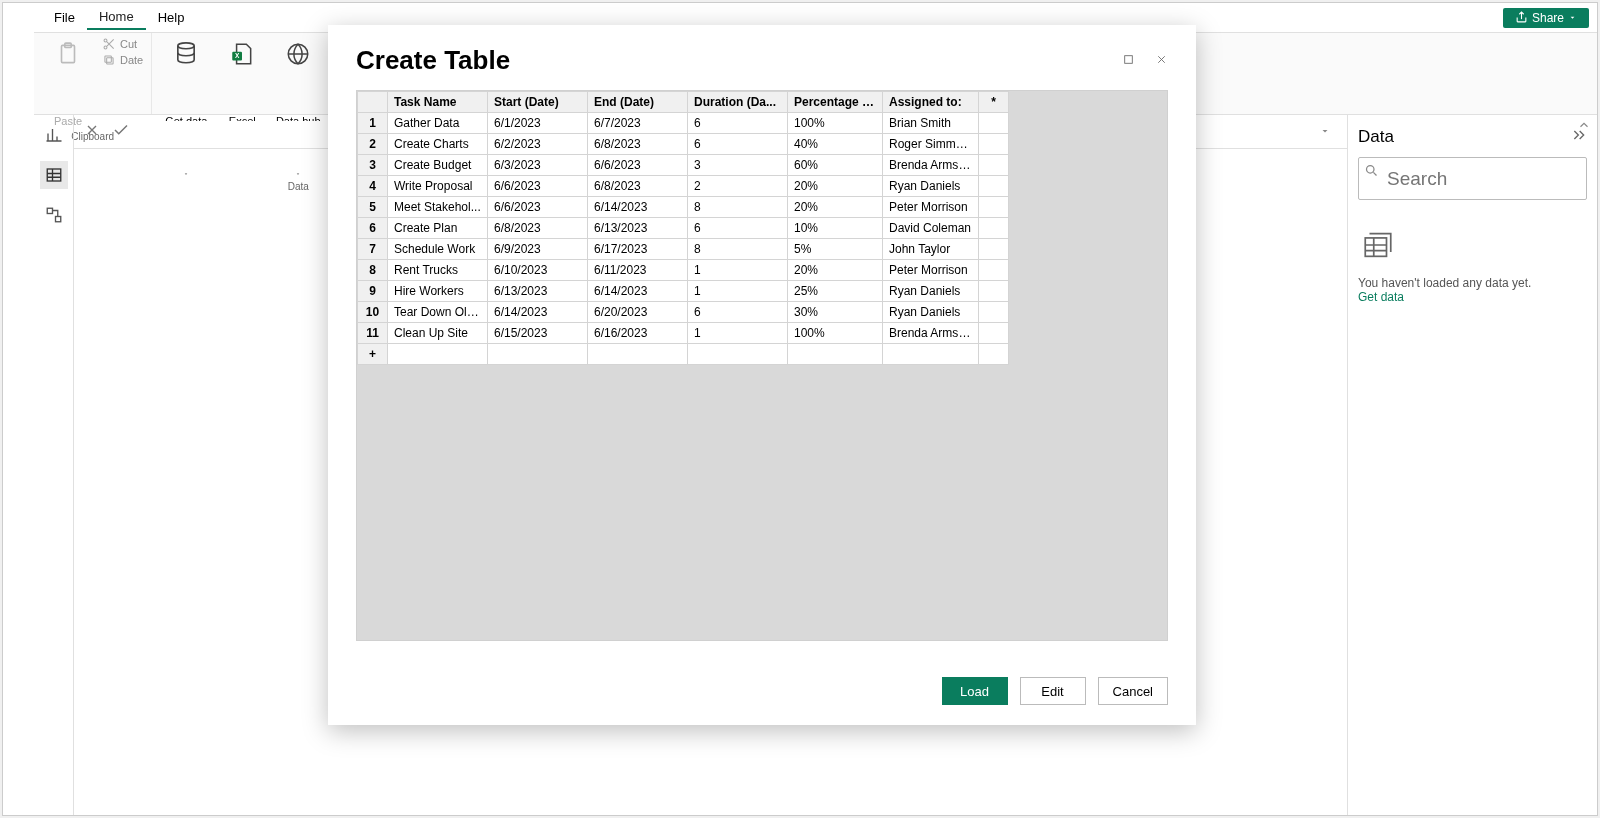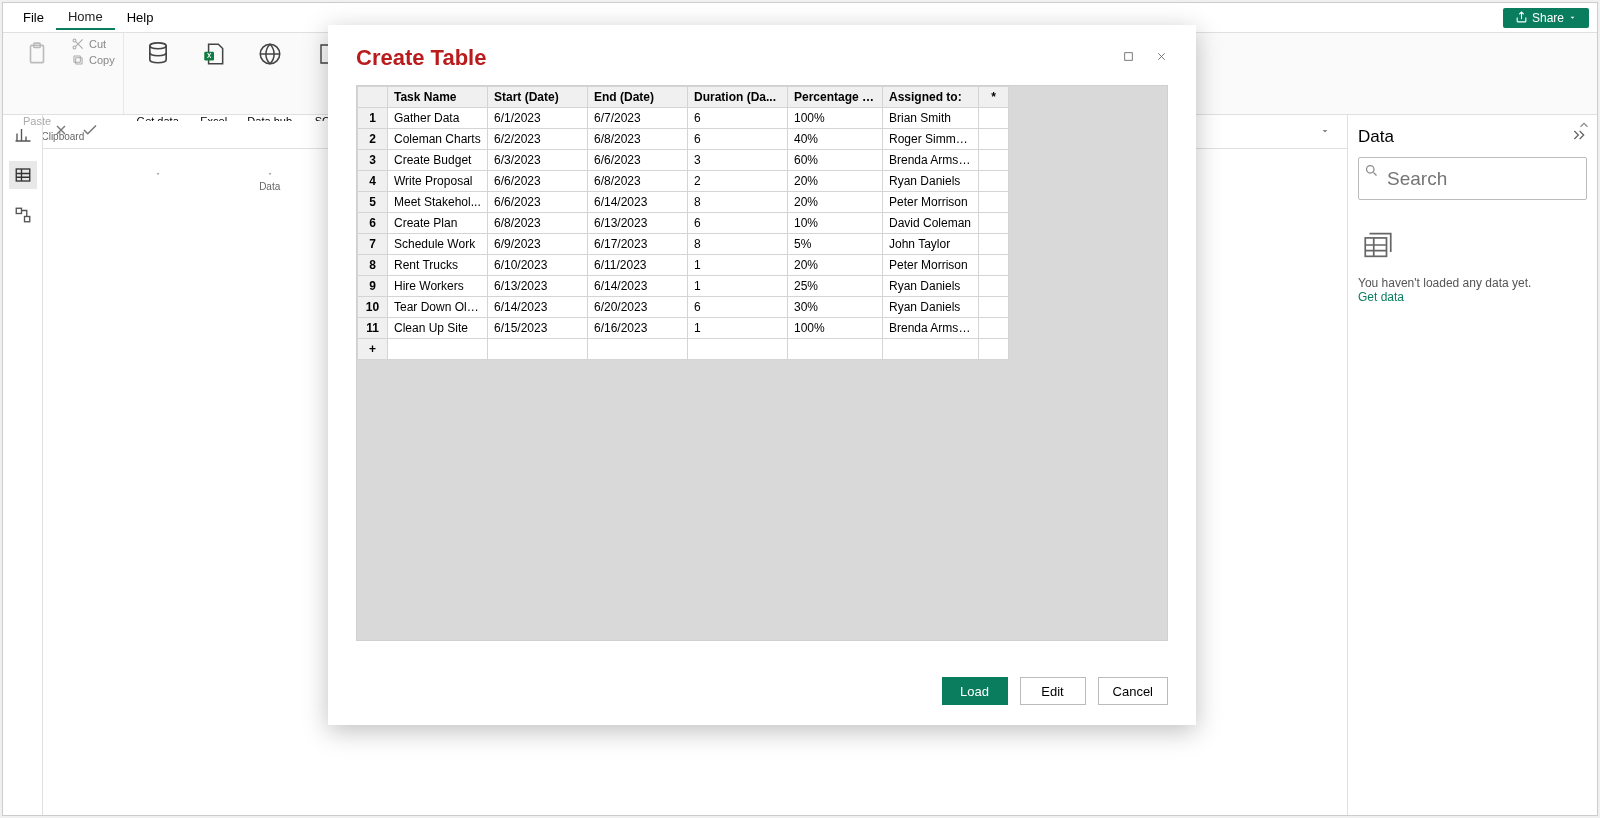--- a/index.html
+++ b/index.html
@@ -1,18 +1,18 @@
 <!DOCTYPE html>
 <html><head>
 <meta charset="utf-8">
 <style>
 * { box-sizing: border-box; margin: 0; padding: 0; font-family: "Segoe UI", Arial, sans-serif; }
 body { background: #f0f0f0; width: 1600px; height: 818px; overflow: hidden; position: relative; }
 
-.app { position: absolute; top: 2px; left: 2px; right: 2px; bottom: 2px; background: #fff; border: 1px solid #ccc; display: flex; flex-direction: column; }
+.app { position: absolute; top: 2px; left: 2px; right: 2px; bottom: 2px; background: #fff; border: 1px solid #ccc; display: flex; flex-direction: column; padding-left: 31px; }
 
 .menubar { display: flex; align-items: center; height: 30px; border-bottom: 1px solid #e0e0e0; padding: 0 8px; }
 .menu-item { padding: 4px 12px; font-size: 13px; cursor: pointer; }
 .menu-item.active { border-bottom: 2px solid #0a7d5e; color: #222; font-weight: 500; }
 .menu-spacer { flex: 1; }
 .share-btn { background: #0a7d5e; color: #fff; padding: 3px 12px; border-radius: 2px; font-size: 12px; display: flex; align-items: center; gap: 4px; cursor: pointer; }
 
 .ribbon { display: flex; height: 82px; border-bottom: 1px solid #e0e0e0; background: #fafafa; }
 .ribbon-group { display: flex; flex-direction: column; align-items: center; padding: 4px 8px; border-right: 1px solid #e8e8e8; }
 .ribbon-group-body { flex: 1; display: flex; align-items: flex-start; gap: 4px; }
@@ -42,21 +42,21 @@
 .data-search .sic { position: absolute; left: 6px; top: 6px; color: #888; }
 .data-empty { flex: 1; display: flex; flex-direction: column; align-items: flex-start; justify-content: flex-start; padding-top: 28px; text-align: center; color: #555; }
 .data-empty .big-ic { color: #666; margin-bottom: 10px; }
 .data-empty .msg { font-size: 12px; }
 .data-empty .link { color: #0a7d5e; font-size: 12px; cursor: pointer; }
 
 
 .modal-backdrop { position: absolute; inset: 0; display: flex; align-items: flex-start; justify-content: center; }
 .modal { position: absolute; top: 25px; left: 328px; width: 868px; height: 700px; background: #fff; box-shadow: 0 6px 24px rgba(0,0,0,0.25); display: flex; flex-direction: column; padding: 20px 28px; }
 .modal-head { display: flex; align-items: center; }
-.modal-title { font-size: 22px; font-weight: 600; color: #b91c1c; flex: 1; }
+.modal-title { font-size: 26px; font-weight: 600; color: #000000; flex: 1; }
 .modal-winbtns { display: flex; gap: 20px; color: #666; }
 .modal-winbtns span { cursor: pointer; }
 
 .grid-wrap { margin-top: 14px; flex: 1; background: #d9d9d9; border: 1px solid #d0d0d0; overflow: hidden; display: flex; flex-direction: column; }
 .grid-scroll { overflow: auto; background: #d9d9d9; }
 table.grid { border-collapse: collapse; background: #fff; font-size: 12px; }
 table.grid th, table.grid td { border: 1px solid #d4d4d4; padding: 3px 6px; text-align: left; height: 21px; white-space: nowrap; overflow: hidden; text-overflow: ellipsis; }
 table.grid th { background: #f0f0f0; font-weight: 600; }
 .rownum { background: #f0f0f0; text-align: center !important; width: 30px; max-width: 30px; font-weight: 600; }
 .col-task { width: 100px; max-width: 100px; }
@@ -118,21 +118,21 @@
                 <circle cx="6" cy="18" r="2.5"></circle>
                 <path d="M20 4L8.5 15.5M20 20L8.5 8.5"></path>
               </svg>
             <span>Cut</span>
           </div>
           <div class="clip-row">
             <svg viewBox="0 0 24 24" fill="none" stroke="#aaa" stroke-width="1.8">
                 <rect x="8" y="8" width="11" height="11" rx="1"></rect>
                 <rect x="5" y="5" width="11" height="11" rx="1"></rect>
               </svg>
-            <span>Copy</span>
+            <span>Date</span>
           </div>
         </div>
       </div>
       <div class="ribbon-group-label">Clipboard</div>
     </div>
 
     <div class="ribbon-group">
       <div class="ribbon-group-body">
         <div class="ribbon-big">
           <span class="ic">
@@ -296,21 +296,21 @@
                 <td class="col-task">Gather Data</td>
                 <td class="col-start">6/1/2023</td>
                 <td class="col-end">6/7/2023</td>
                 <td class="col-dur">6</td>
                 <td class="col-pct">100%</td>
                 <td class="col-asg">Brian Smith</td>
                 <td class="col-plus"></td>
               </tr>
               <tr>
                 <td class="rownum">2</td>
-                <td class="col-task">Coleman Charts</td>
+                <td class="col-task">Create Charts</td>
                 <td class="col-start">6/2/2023</td>
                 <td class="col-end">6/8/2023</td>
                 <td class="col-dur">6</td>
                 <td class="col-pct">40%</td>
                 <td class="col-asg">Roger Simmons</td>
                 <td class="col-plus"></td>
               </tr>
               <tr>
                 <td class="rownum">3</td>
                 <td class="col-task">Create Budget</td>

